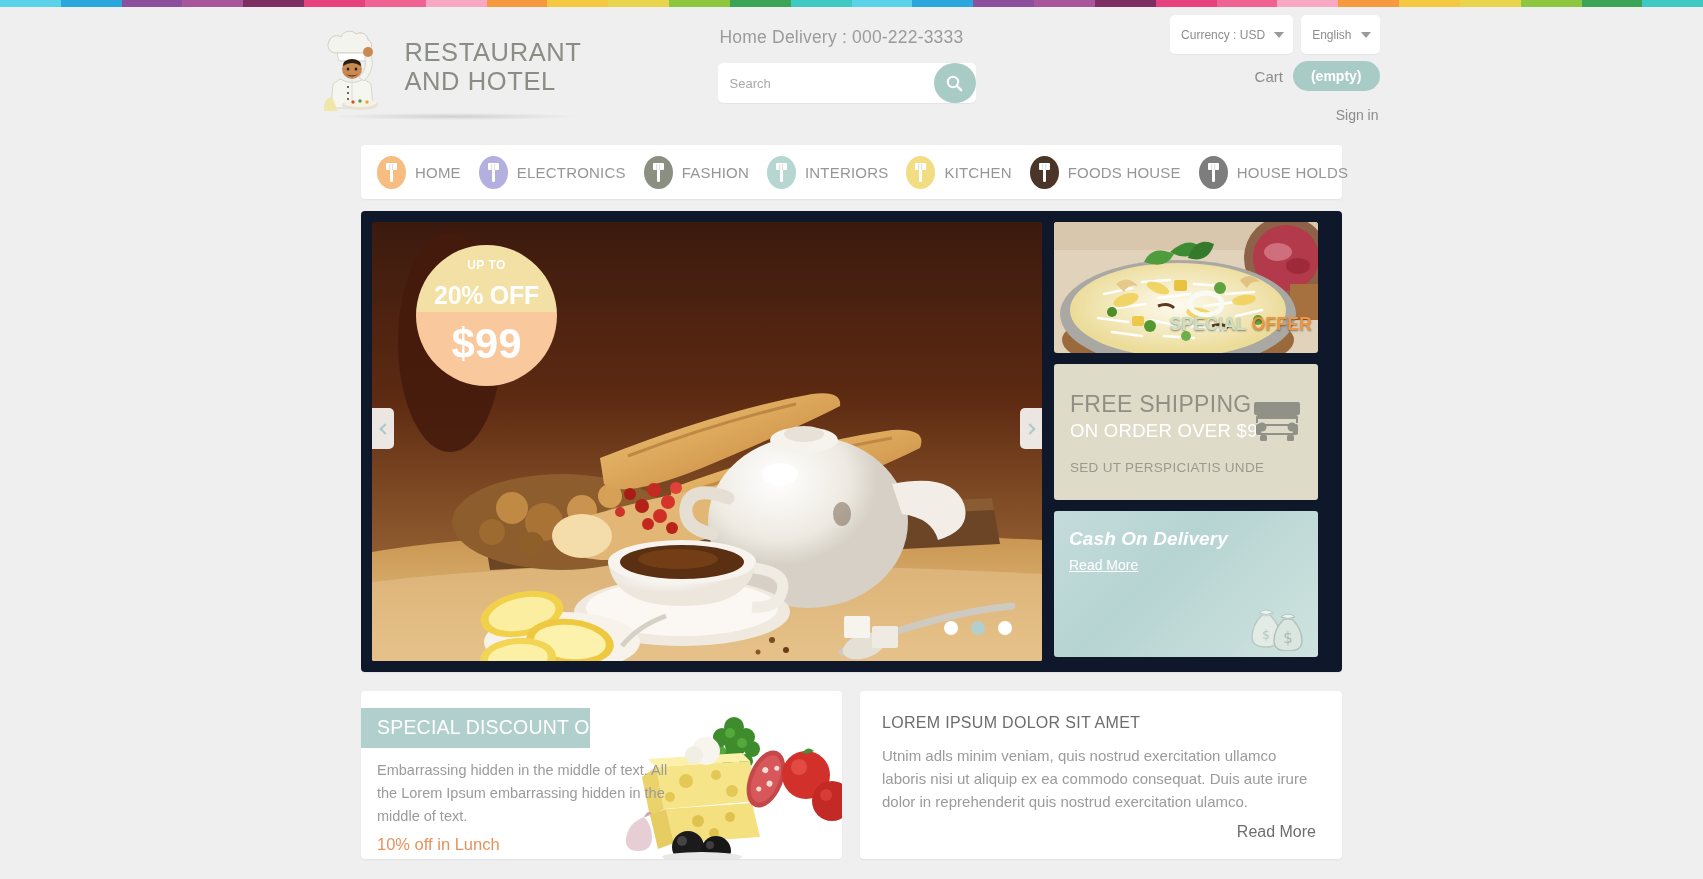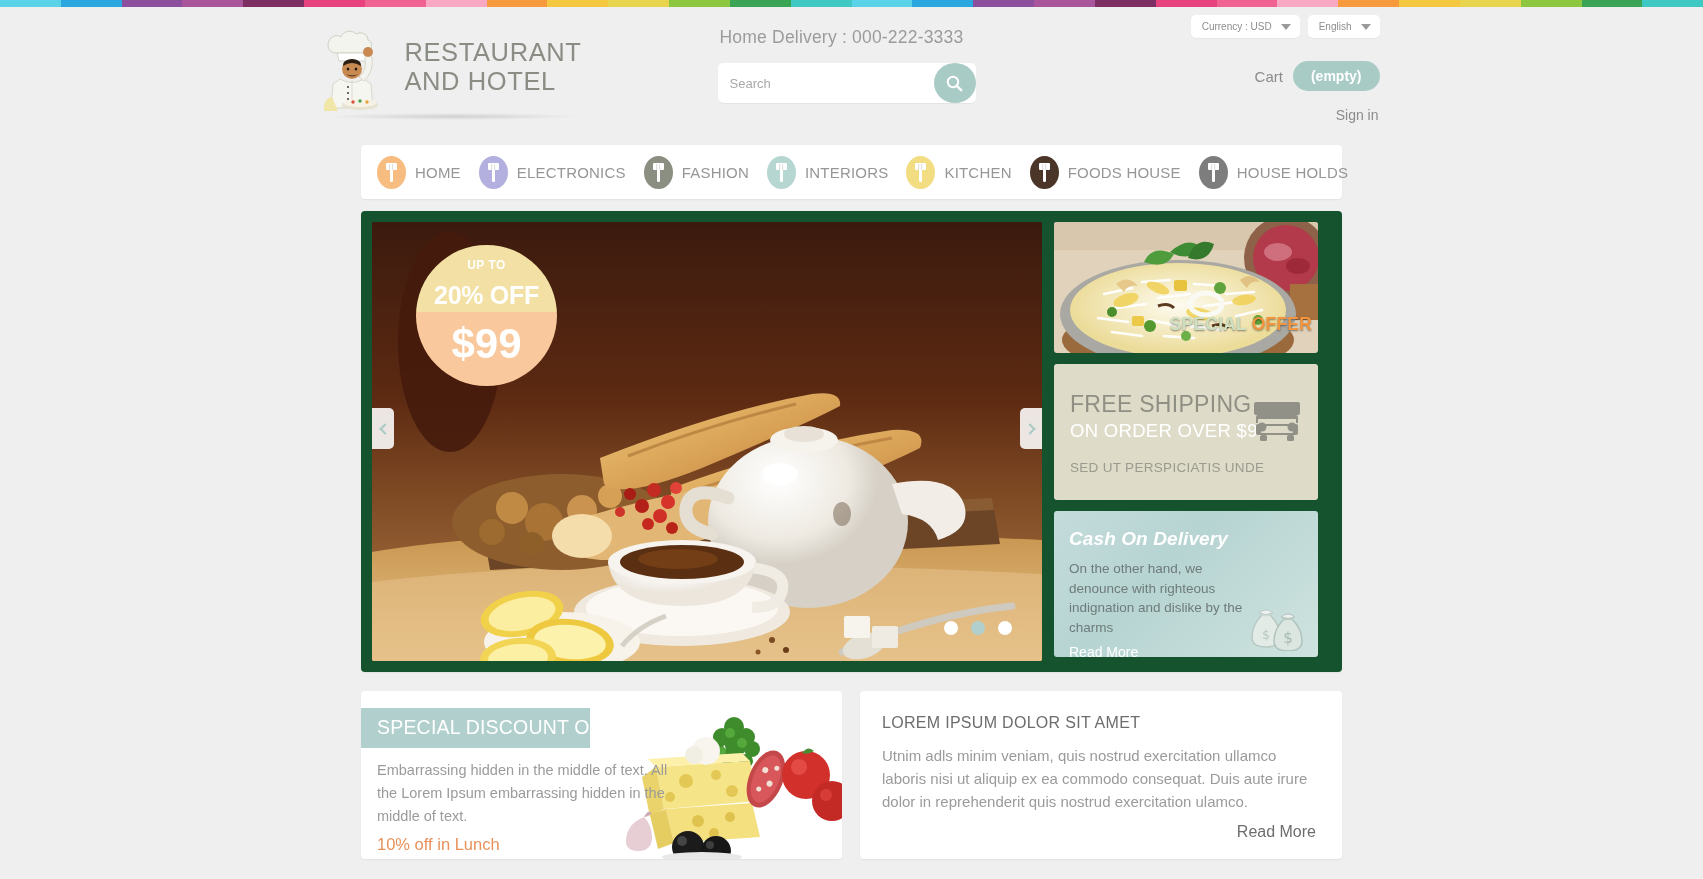--- a/index.html
+++ b/index.html
@@ -70,24 +70,24 @@
   .search-btn {
     width: 42px; height: 40px; flex: 0 0 auto;
     border-radius: 50%; background: #a9cbc6;
     display: flex; align-items: center; justify-content: center;
     cursor: pointer; border: none;
   }
   .search-btn svg { display: block; }
 
   .selects { position: absolute; right: 2px; top: 8px; display: flex; gap: 8px; }
   .sel {
-    background: #fff; border-radius: 5px; height: 23px;
+    background: #fff; border-radius: 5px; height: 39px;
     display: flex; align-items: center; gap: 9px;
     padding: 0 9px 0 11px;
-    font-size: 10px; color: #8d8d8d;
+    font-size: 12px; color: #8d8d8d;
     cursor: pointer;
     box-shadow: 0 1px 1px rgba(0,0,0,.04);
   }
   .caret {
     width: 0; height: 0; border-left: 5px solid transparent;
     border-right: 5px solid transparent; border-top: 6px solid #9a9a9a;
   }
   .cartline {
     position: absolute; right: 2px; top: 54px;
     display: flex; align-items: center; gap: 10px;
@@ -122,21 +122,21 @@
   }
   .nav-ico svg { display: block; }
   .nav-lbl {
     color: #969696; font-size: 15px; letter-spacing: .2px;
     padding-left: 9px; white-space: nowrap;
   }
 
   
   .hero-shell {
     width: 981px; margin: 12px auto 0;
-    background: #14532d; border-radius: 4px;
+    background: #0f172a; border-radius: 4px;
     box-shadow: 0 1px 2px rgba(0,0,0,.06);
     padding: 11px;
     display: flex; gap: 12px;
   }
   .slider {
     position: relative; width: 670px; height: 439px;
     overflow: hidden; border-radius: 2px;
     background: #2e140c;
   }
   .slider-photo { position: absolute; inset: 0; }
@@ -660,21 +660,20 @@
             <circle cx="10" cy="27" r="4.5" fill="#919188"></circle>
             <circle cx="40" cy="27" r="4.5" fill="#919188"></circle>
             <rect x="8" y="35" width="7" height="6" rx="1.5" fill="#919188"></rect>
             <rect x="35" y="35" width="7" height="6" rx="1.5" fill="#919188"></rect>
           </svg>
         </span>
       </div>
 
       <div class="promo-cod">
         <div class="cod-t">Cash On Delivery</div>
-        <div class="cod-p">On the other hand, we denounce with righteous indignation and dislike by the charms</div>
         <span class="cod-more">Read More</span>
         <span class="bags">
           <svg width="64" height="56" viewBox="0 0 64 56">
             <path d="M16 20 q-10 10 -10 22 q0 10 14 10 q14 0 14 -10 q0 -12 -10 -22Z" fill="#e3ebe6" stroke="#b9c9c4" stroke-width="1.5"></path>
             <path d="M16 20 q4 -5 8 0 q-4 3 -8 0Z" fill="#cfdcd6"></path>
             <path d="M13 18 q7 -6 14 0 q-7 3 -14 0Z" fill="#eef3f0" stroke="#b9c9c4" stroke-width="1"></path>
             <path d="M38 24 q-10 10 -10 22 q0 10 14 10 q14 0 14 -10 q0 -12 -10 -22Z" fill="#dbe6e1" stroke="#b0c2bc" stroke-width="1.5"></path>
             <path d="M35 22 q7 -6 14 0 q-7 3 -14 0Z" fill="#edf2ef" stroke="#b0c2bc" stroke-width="1"></path>
             <text x="42" y="48" font-size="15" font-family="DejaVu Sans, sans-serif" fill="#a6b9b2" text-anchor="middle">$</text>
             <text x="20" y="44" font-size="12" font-family="DejaVu Sans, sans-serif" fill="#b5c7c1" text-anchor="middle">$</text>

